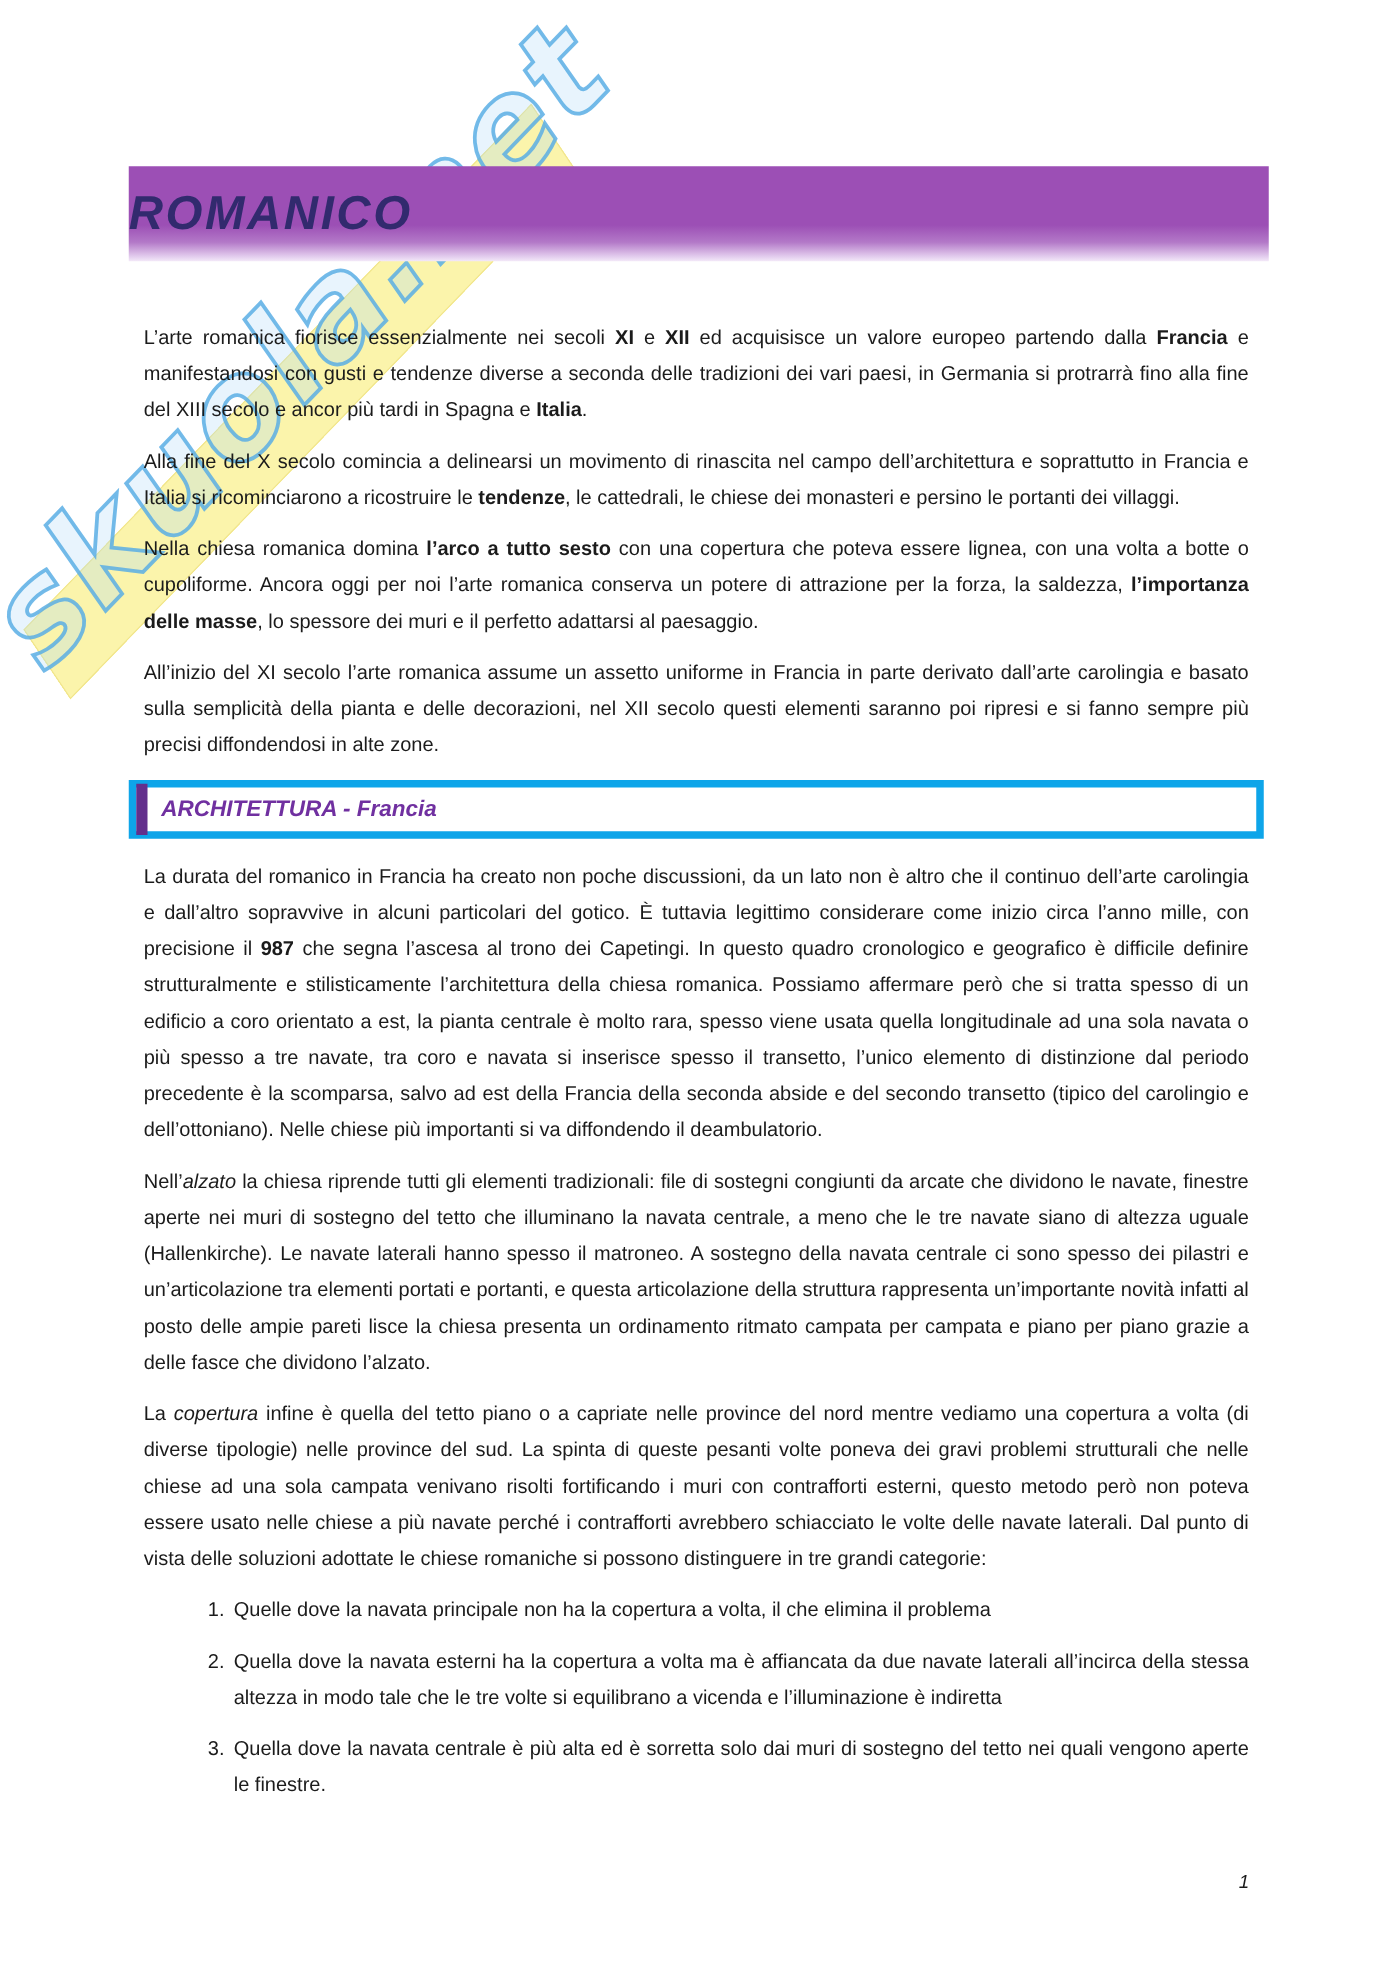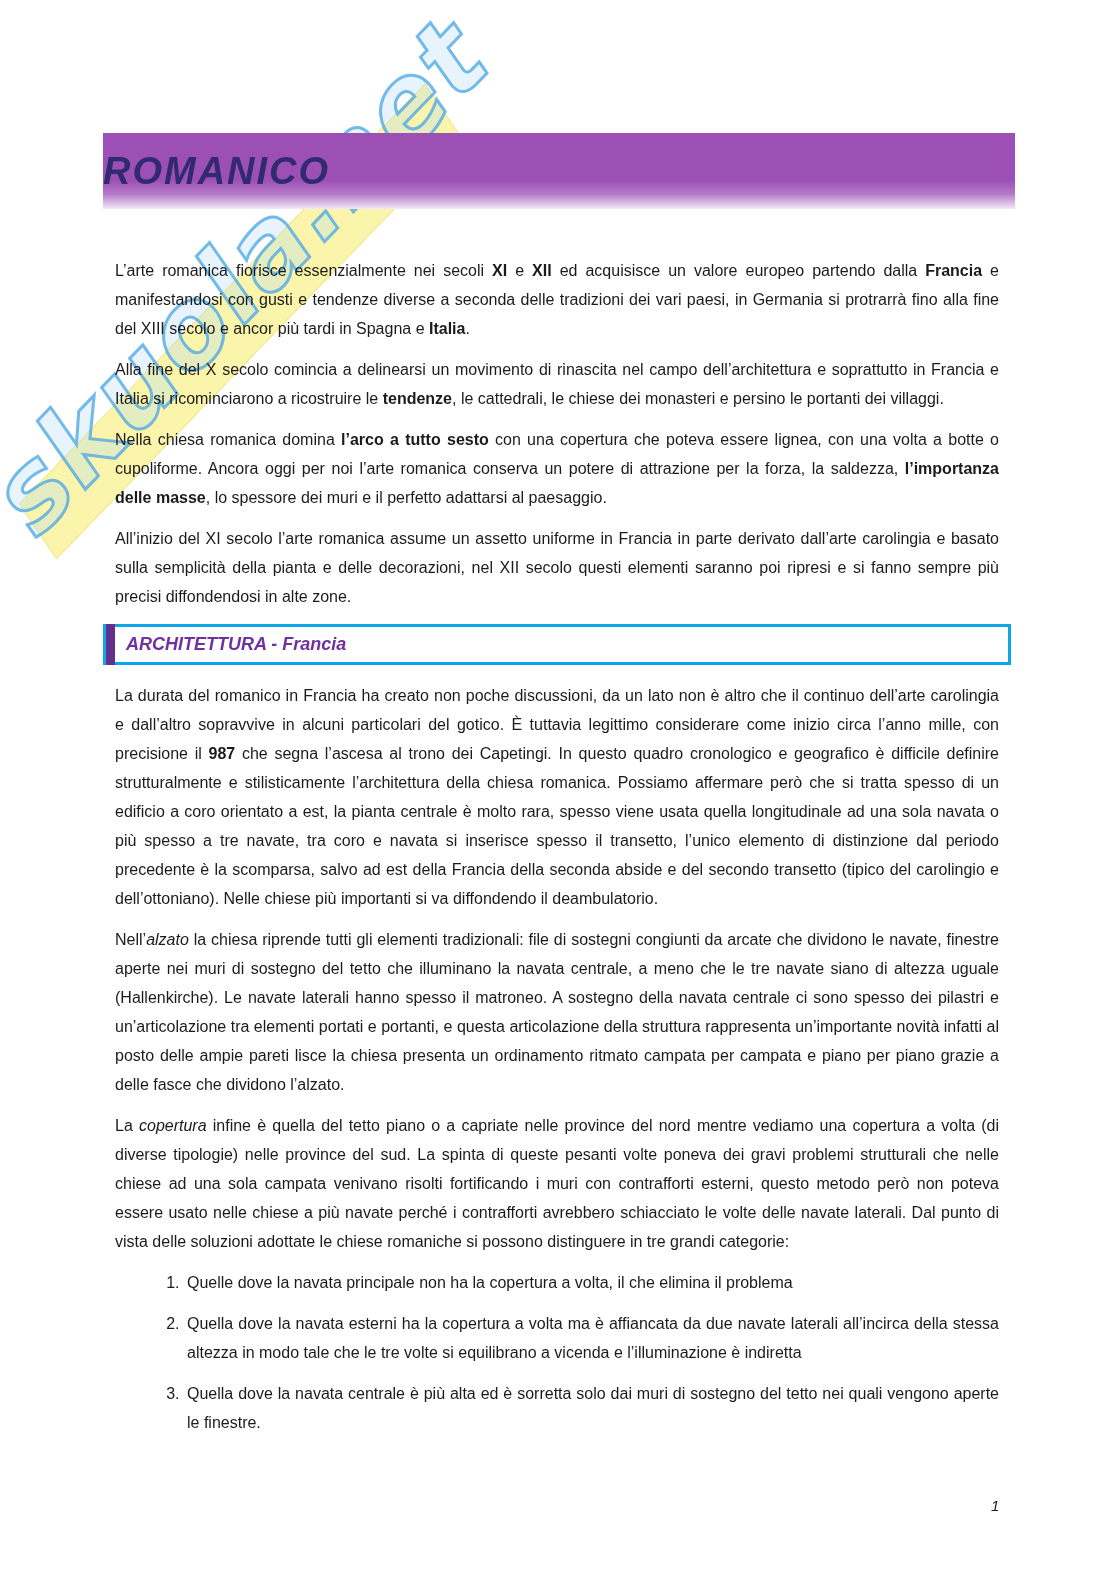--- a/index.html
+++ b/index.html
@@ -47,21 +47,21 @@
     position:absolute; left:103px; top:244px; width:908px; z-index:2;
     color:#1b1b1b; font-size:16px; line-height:29px; text-align:justify;
   }
   .content p { margin:12px; }
   .b { font-weight:bold; }
   .i { font-style:italic; }
 
   
   .section-heading-box {
     position:relative; margin:13px 0 16px 0;
-    border:3px solid #0ea5e9; box-sizing:border-box;
+    border:6px solid #0ea5e9; box-sizing:border-box;
     padding:4px 12px 5px 20px; background:#ffffff;
   }
   .section-heading-bar {
     position:absolute; left:0; top:-3px; bottom:-3px; width:9px;
     background:#63308c;
   }
   .section-heading {
     color:#7030a0; font-weight:bold; font-style:italic; font-size:18px;
     line-height:26px; text-align:left;
   }

